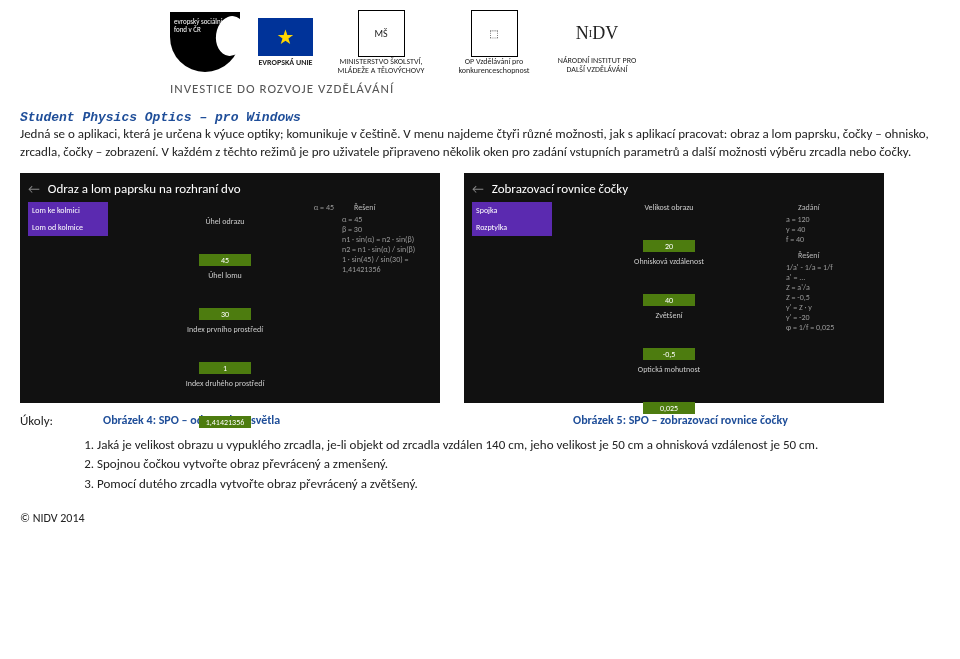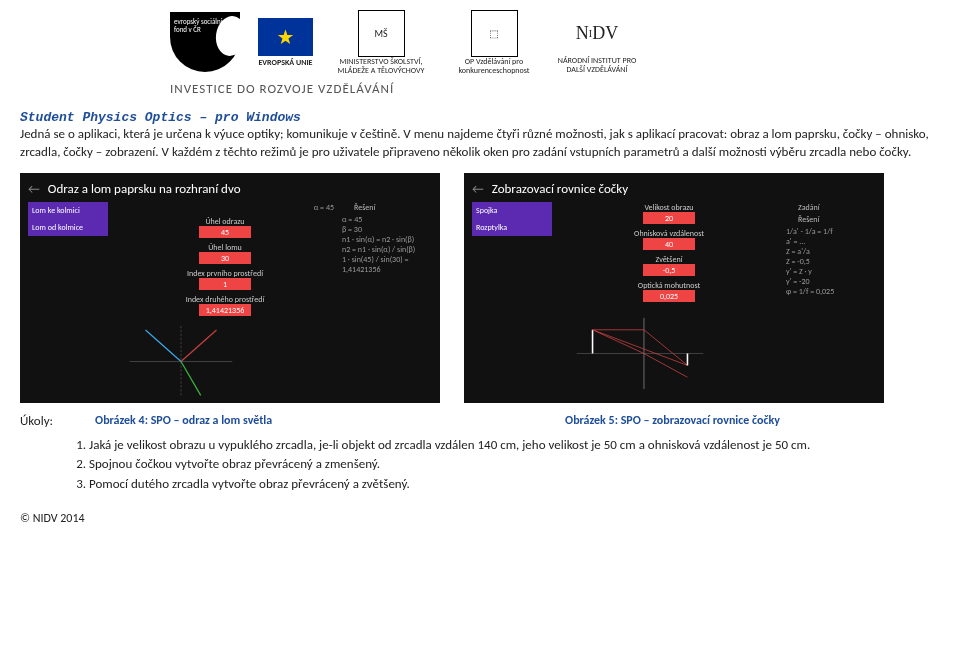--- a/index.html
+++ b/index.html
@@ -135,25 +135,26 @@
     flex-direction: column;
     gap: 4px;
     font-size: 8px;
   }
   .row {
     display: flex;
     align-items: center;
     flex-direction: column;
   }
   .val {
-    background: #ef4444;
+    background: #4d7c0f;
     color: #fff;
     padding: 1px 6px;
     min-width: 40px;
     text-align: center;
+    margin-top: 28px;
   }
   .graph {
     margin-top: 6px;
     width: 130px;
     height: 90px;
   }
   .right-col {
     width: 90px;
     font-size: 8px;
     color: #999;
@@ -172,21 +173,21 @@
   .cap {
     width: 420px;
     color: #1f4e99;
     font-weight: bold;
     font-size: 12px;
     margin-left: 26px;
   }
   .ukoly-row {
     display: flex;
     align-items: flex-start;
-    gap: 16px;
+    gap: 24px;
   }
   .ukoly-label {
     font-size: 13px;
     white-space: nowrap;
     padding-top: 0px;
   }
   ol.tasks {
     margin: 8px 0 0 20px;
     padding: 0;
     line-height: 1.5;
@@ -308,20 +309,23 @@
             <line x1="20" y1="25" x2="85" y2="25" stroke="#c94040" stroke-width="1"></line>
             <line x1="85" y1="25" x2="140" y2="70" stroke="#c94040" stroke-width="1"></line>
             <line x1="20" y1="25" x2="140" y2="70" stroke="#c94040" stroke-width="1"></line>
             <line x1="20" y1="25" x2="85" y2="55" stroke="#c94040" stroke-width="1"></line>
             <line x1="85" y1="55" x2="140" y2="85" stroke="#c94040" stroke-width="1"></line>
             <line x1="140" y1="55" x2="140" y2="70" stroke="#fff" stroke-width="2"></line>
           </svg>
         </div>
         <div class="right-col">
           <div class="hdr">Zadání</div>
+          <div style="white-space:pre-line;margin-bottom:6px;">a = 120
+y = 40
+f = 40</div>
           <div class="hdr">Řešení</div>
           <div style="white-space:pre-line;">1/a' - 1/a = 1/f
 a' = ...
 Z = a'/a
 Z = -0,5
 y' = Z · y
 y' = -20
 φ = 1/f = 0,025</div>
         </div>
       </div>

